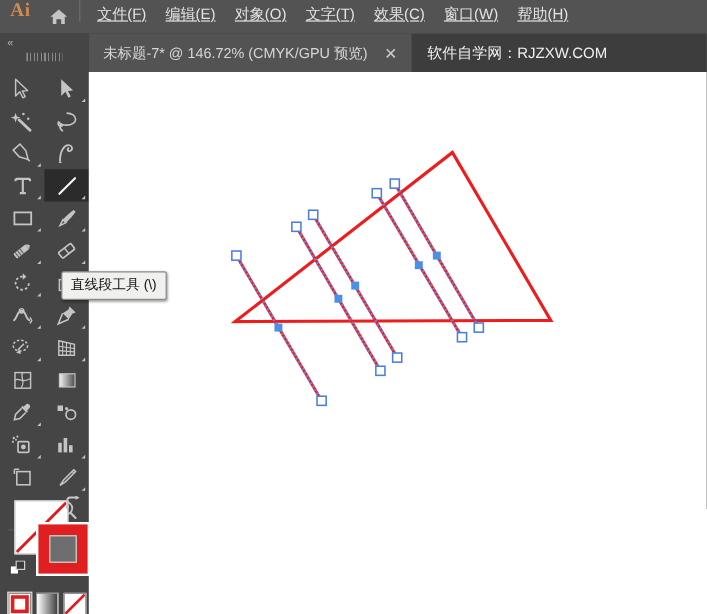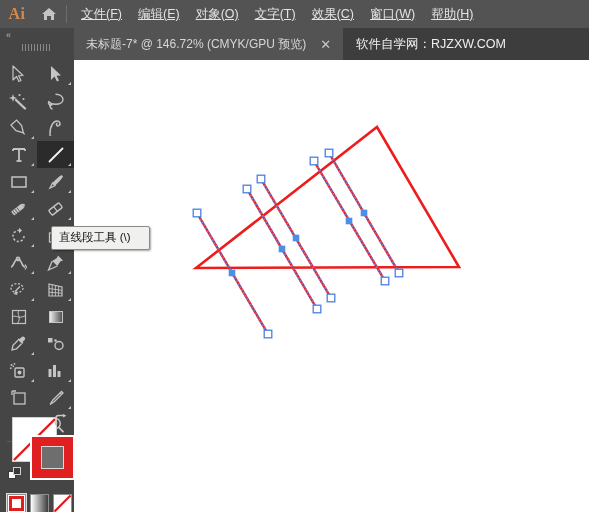--- a/index.html
+++ b/index.html
@@ -8,21 +8,21 @@
     background:#535353;
     font-family:"Liberation Sans", sans-serif;
     overflow:hidden;
   }
   #app { position:relative; width:589px; height:512px; }
 
   
   #menubar {
     position:absolute; left:0; top:0; width:589px; height:28px;
     background:#535353;
-    display:flex; align-items:center;
+    display:flex; 
   }
   #ai-logo {
     width:34px; text-align:center;
     color:#d08a52; font-size:16px; font-weight:bold;
     font-family:"Liberation Serif", serif;
     letter-spacing:0.5px;
   }
   #home-btn { width:30px; display:flex; align-items:center; justify-content:center; }
   .home-glyph { width:16px; height:14px; display:block; }
   #menu-divider { width:1px; height:18px; background:#6d6d6d; margin:0 6px 0 2px; }
@@ -85,21 +85,21 @@
   }
   .tool-sep {
     width:60px; height:1px; background:#5c5c5c; margin:3px auto;
   }
 
   
   #tooltip {
     position:absolute; left:51px; top:166px;
     background:#f0f0ee; border:1px solid #8a8a8a;
     border-radius:2px;
-    padding:3px 18px 4px 7px;
+    padding:3px 7px 4px 7px;
     font-size:11.5px; color:#111; white-space:nowrap;
     box-shadow:1px 1px 2px rgba(0,0,0,0.35);
     z-index:40;
   }
 
   
   #color-area { position:absolute; left:0; top:345px; width:74px; height:167px; }
   #fill-swatch {
     position:absolute; left:12px; top:12px; width:45px; height:45px;
     background:#ffffff; border:1px solid #cfcfcf;

